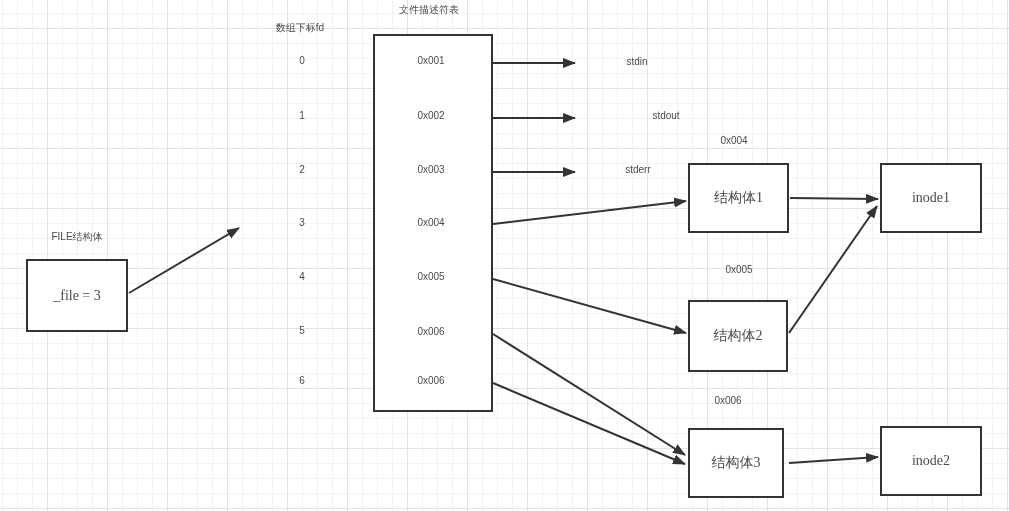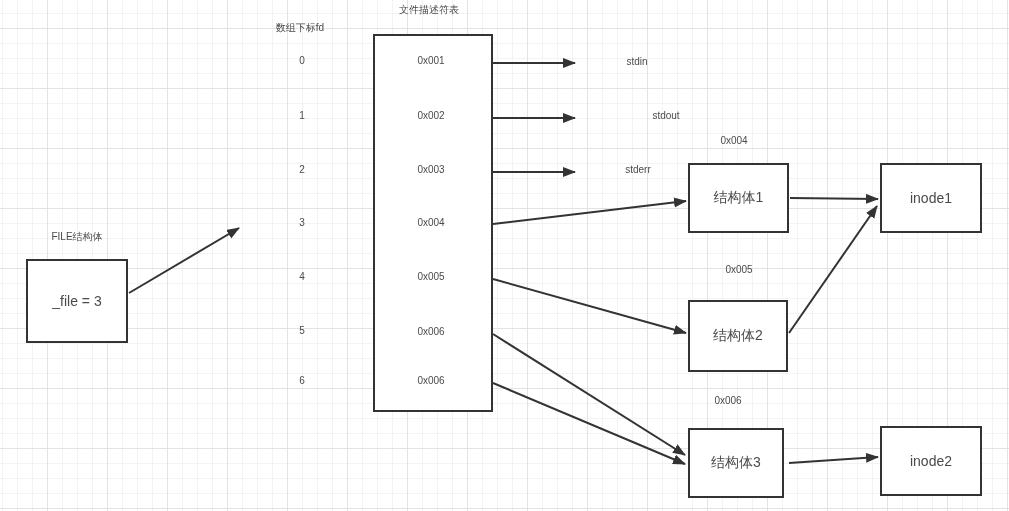--- a/index.html
+++ b/index.html
@@ -47,20 +47,21 @@
   }
   .box {
     position: absolute;
     border: 2px solid var(--line);
     background: var(--bg);
     display: flex;
     align-items: center;
     justify-content: center;
     font-size: 14px;
     white-space: nowrap;
+    font-family: Liberation Serif, serif;
   }
 </style>
 </head>
 <body>
 
 <div class="canvas">
 
   <svg class="edges" viewBox="0 0 1009 511" xmlns="http://www.w3.org/2000/svg">
     <defs>
       <marker id="arrow" markerUnits="userSpaceOnUse" markerWidth="13" markerHeight="11" refX="12" refY="5" orient="auto">
@@ -74,21 +75,21 @@
     <line x1="493" y1="224" x2="686" y2="201" marker-end="url(#arrow)"></line>
     <line x1="493" y1="279" x2="686" y2="333" marker-end="url(#arrow)"></line>
     <line x1="493" y1="334" x2="685" y2="455" marker-end="url(#arrow)"></line>
     <line x1="493" y1="383" x2="685" y2="464" marker-end="url(#arrow)"></line>
     <line x1="790" y1="198" x2="878" y2="199" marker-end="url(#arrow)"></line>
     <line x1="789" y1="333" x2="877" y2="206" marker-end="url(#arrow)"></line>
     <line x1="789" y1="463" x2="878" y2="457" marker-end="url(#arrow)"></line>
   </svg>
 
   <div class="lbl" style="left:77px; top:231px;">FILE结构体</div>
-  <div class="box" style="left:26px; top:259px; width:102px; height:84px;">
+  <div class="box" style="left:26px; top:259px; width:102px; height:73px;">
     <span>_file = 3</span>
   </div>
 
   <div class="lbl" style="left:300px; top:22px;">数组下标fd</div>
   <div class="lbl" style="left:302px; top:55px;">0</div>
   <div class="lbl" style="left:302px; top:110px;">1</div>
   <div class="lbl" style="left:302px; top:164px;">2</div>
   <div class="lbl" style="left:302px; top:217px;">3</div>
   <div class="lbl" style="left:302px; top:271px;">4</div>
   <div class="lbl" style="left:302px; top:325px;">5</div>

